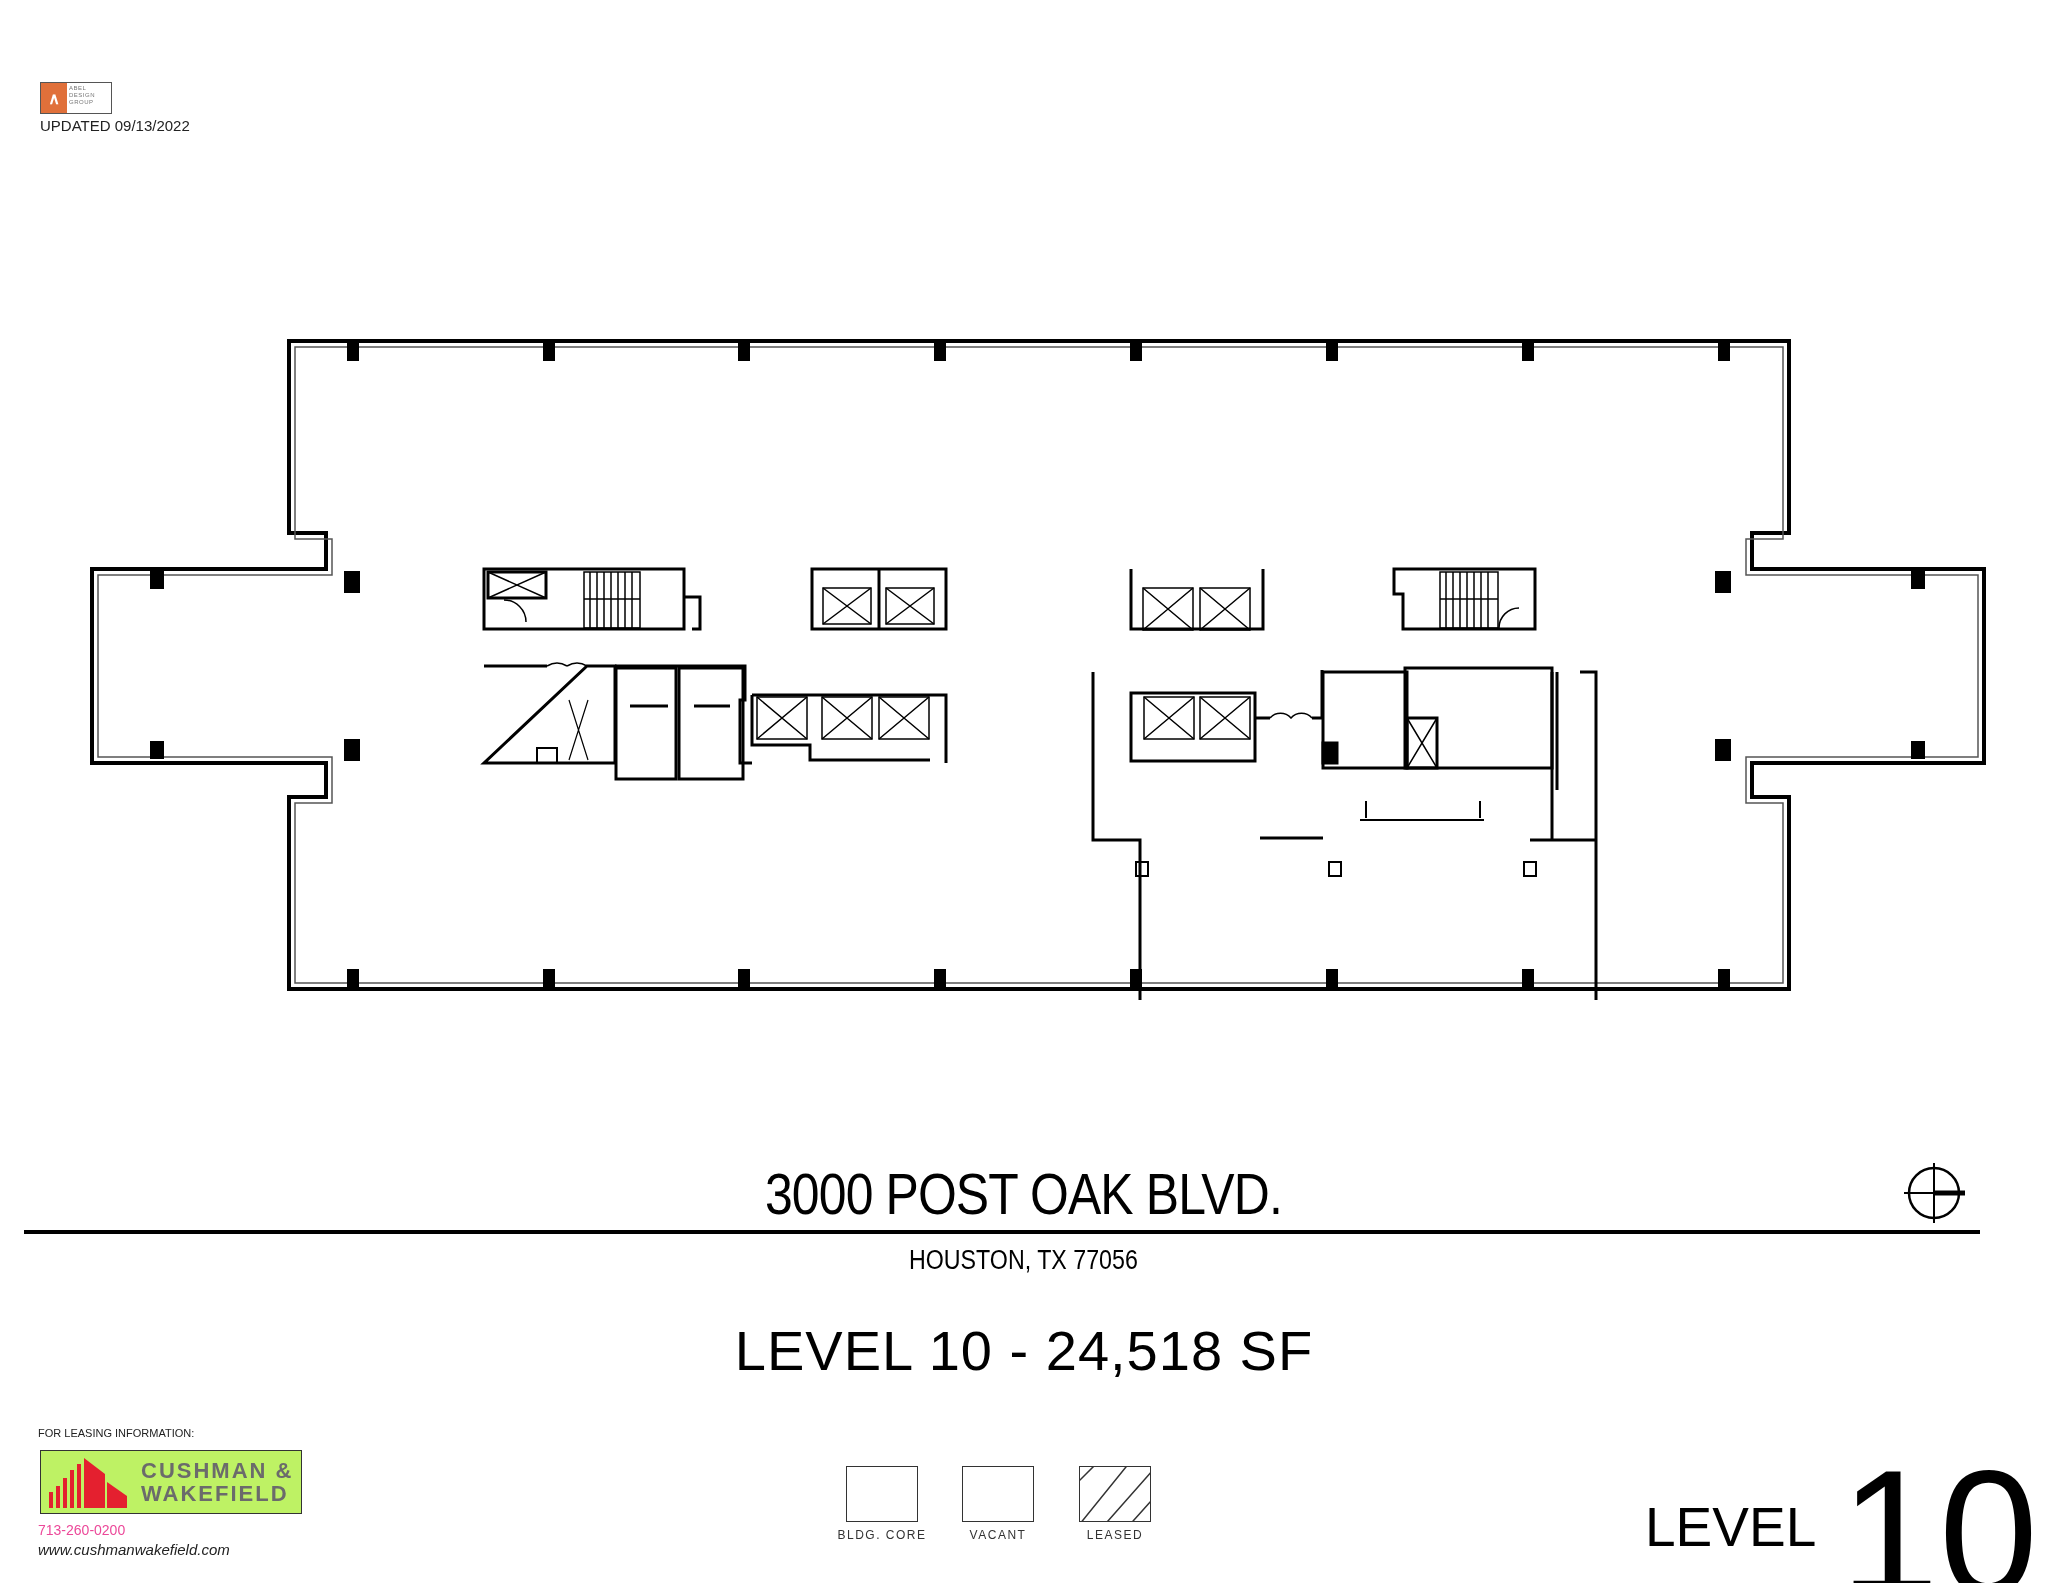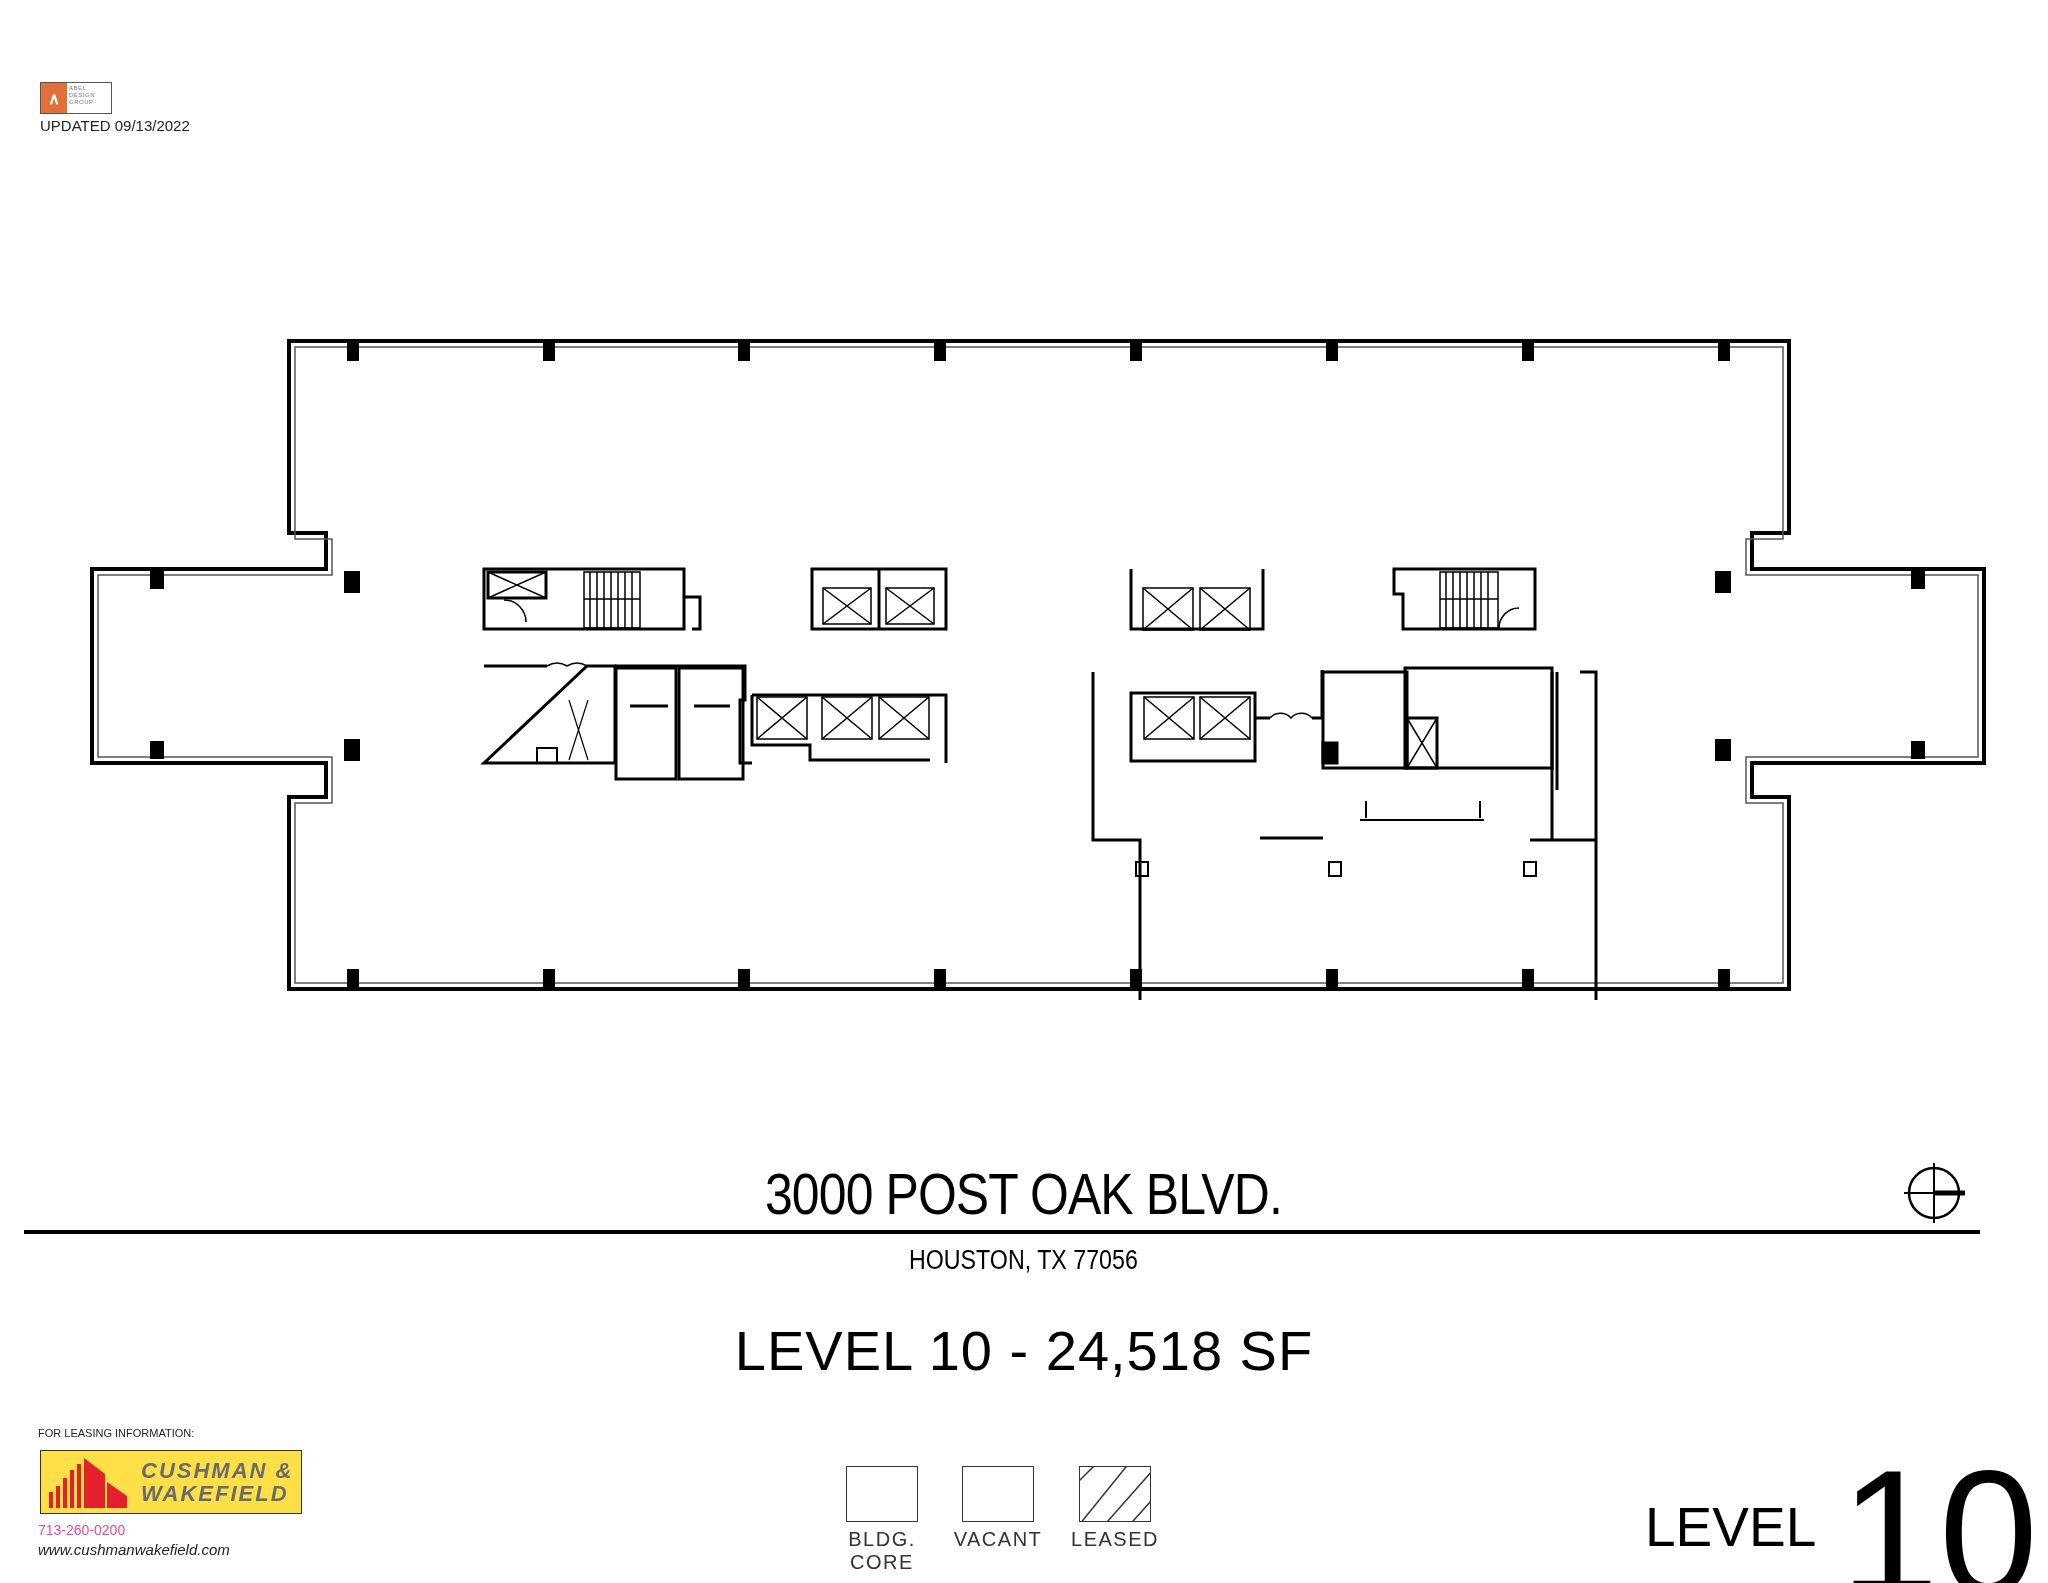--- a/index.html
+++ b/index.html
@@ -8,28 +8,28 @@
   #logo-abel { left: 40px; top: 82px; width: 70px; height: 30px; border: 1px solid #555; display: flex; align-items: stretch; background: #fff; }
   #logo-abel .mark { width: 26px; background: #e0703a; display: flex; align-items: center; justify-content: center; color: #fff; font-size: 16px; font-weight: bold; }
   #logo-abel .txt { flex: 1; font-size: 6px; line-height: 7px; color: #777; padding: 2px 2px; letter-spacing: 0.5px; }
   #updated { left: 40px; top: 117px; font-size: 15px; color: #222; }
   #plan { left: 0; top: 0; }
   #title-addr { left: 0; width: 2048px; top: 1160px; text-align: center; font-size: 58px; transform: scaleX(0.86); transform-origin: 1020px 0; letter-spacing: -1px; }
   #rule { left: 24px; top: 1230px; width: 1956px; height: 4px; background: #000; }
   #city { left: 0; width: 2048px; top: 1245px; text-align: center; font-size: 27px; transform: scaleX(0.86); transform-origin: 1020px 0; }
   #level-sf { left: 0; width: 2048px; top: 1318px; text-align: center; font-size: 56px; letter-spacing: 1px; }
   #leasing-label { left: 38px; top: 1427px; font-size: 11px; color: #222; }
-  #cw-logo { left: 40px; top: 1450px; width: 260px; height: 62px; border: 1.5px solid #333; background: #fde047; display: flex; align-items: center; font-style: italic; }
+  #cw-logo { left: 40px; top: 1450px; width: 260px; height: 62px; border: 1.5px solid #333; background: #bef264; display: flex; align-items: center; }
   #cw-logo svg { margin-left: 6px; }
   #cw-logo .name { margin-left: 8px; font-weight: bold; font-size: 22px; line-height: 23px; color: #6b6b6b; letter-spacing: 2px; }
   #cw-phone { left: 38px; top: 1522px; font-size: 14px; color: #ec4899; }
   #cw-url { left: 38px; top: 1541px; font-size: 15px; color: #222; font-style: italic; }
   .legend-item { position: absolute; top: 1466px; width: 120px; text-align: center; }
   .legend-box { width: 70px; height: 54px; border: 1.5px solid #333; margin: 0 auto; background: #fff; }
-  .legend-label { font-size: 20px; color: #333; margin-top: 6px; letter-spacing: 1.5px; }
+  .legend-label { font-size: 12px; color: #333; margin-top: 6px; letter-spacing: 1.5px; }
   #level-word { left: 1645px; top: 1496px; font-size: 55px; line-height: 62px; }
   #level-num { left: 1840px; top: 1444px; font-size: 178px; line-height: 178px; text-align: center; }
 </style>
 </head>
 <body>
 
 <div id="logo-abel" class="abs">
   <div class="mark">∧</div>
   <div class="txt">
     <div>ABEL</div>

